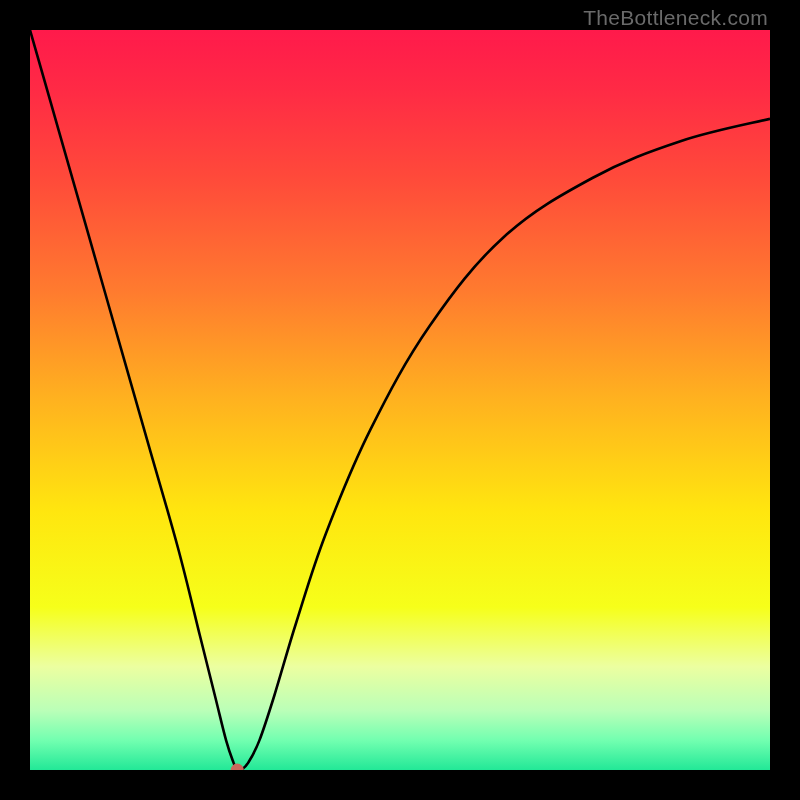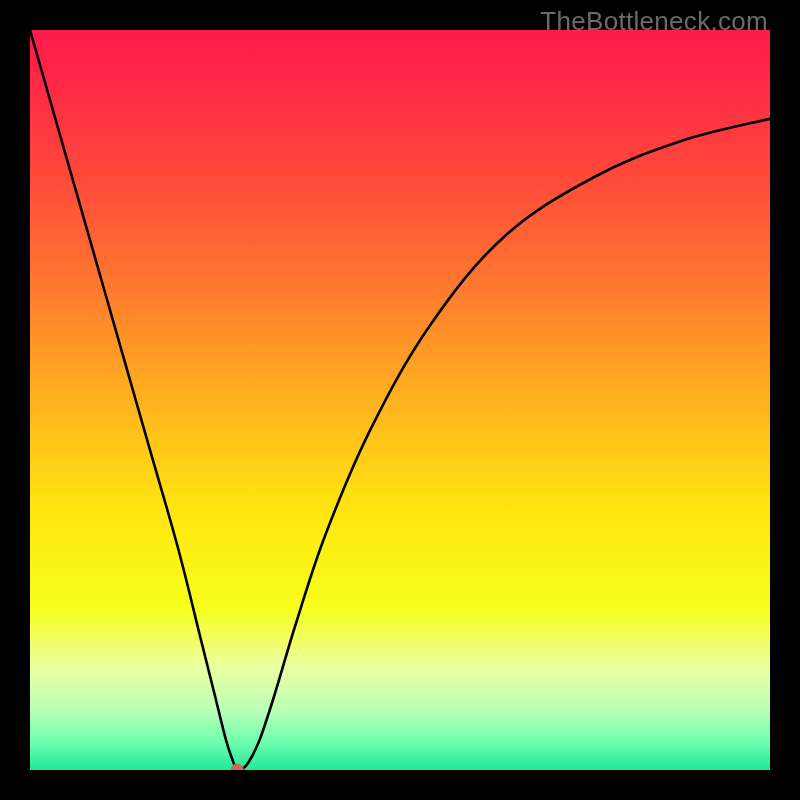--- a/index.html
+++ b/index.html
@@ -24,21 +24,21 @@
     left: 30px;
     width: 740px;
     height: 740px;
     overflow: hidden;
   }
   .watermark {
     position: absolute;
     top: 6px;
     right: 32px;
     color: #6a6a6a;
-    font-size: 26px;
+    font-size: 21px;
     font-weight: 500;
     letter-spacing: 0.3px;
   }
   svg { display: block; }
 </style>
 </head>
 <body>
 
 <div class="frame">
 

